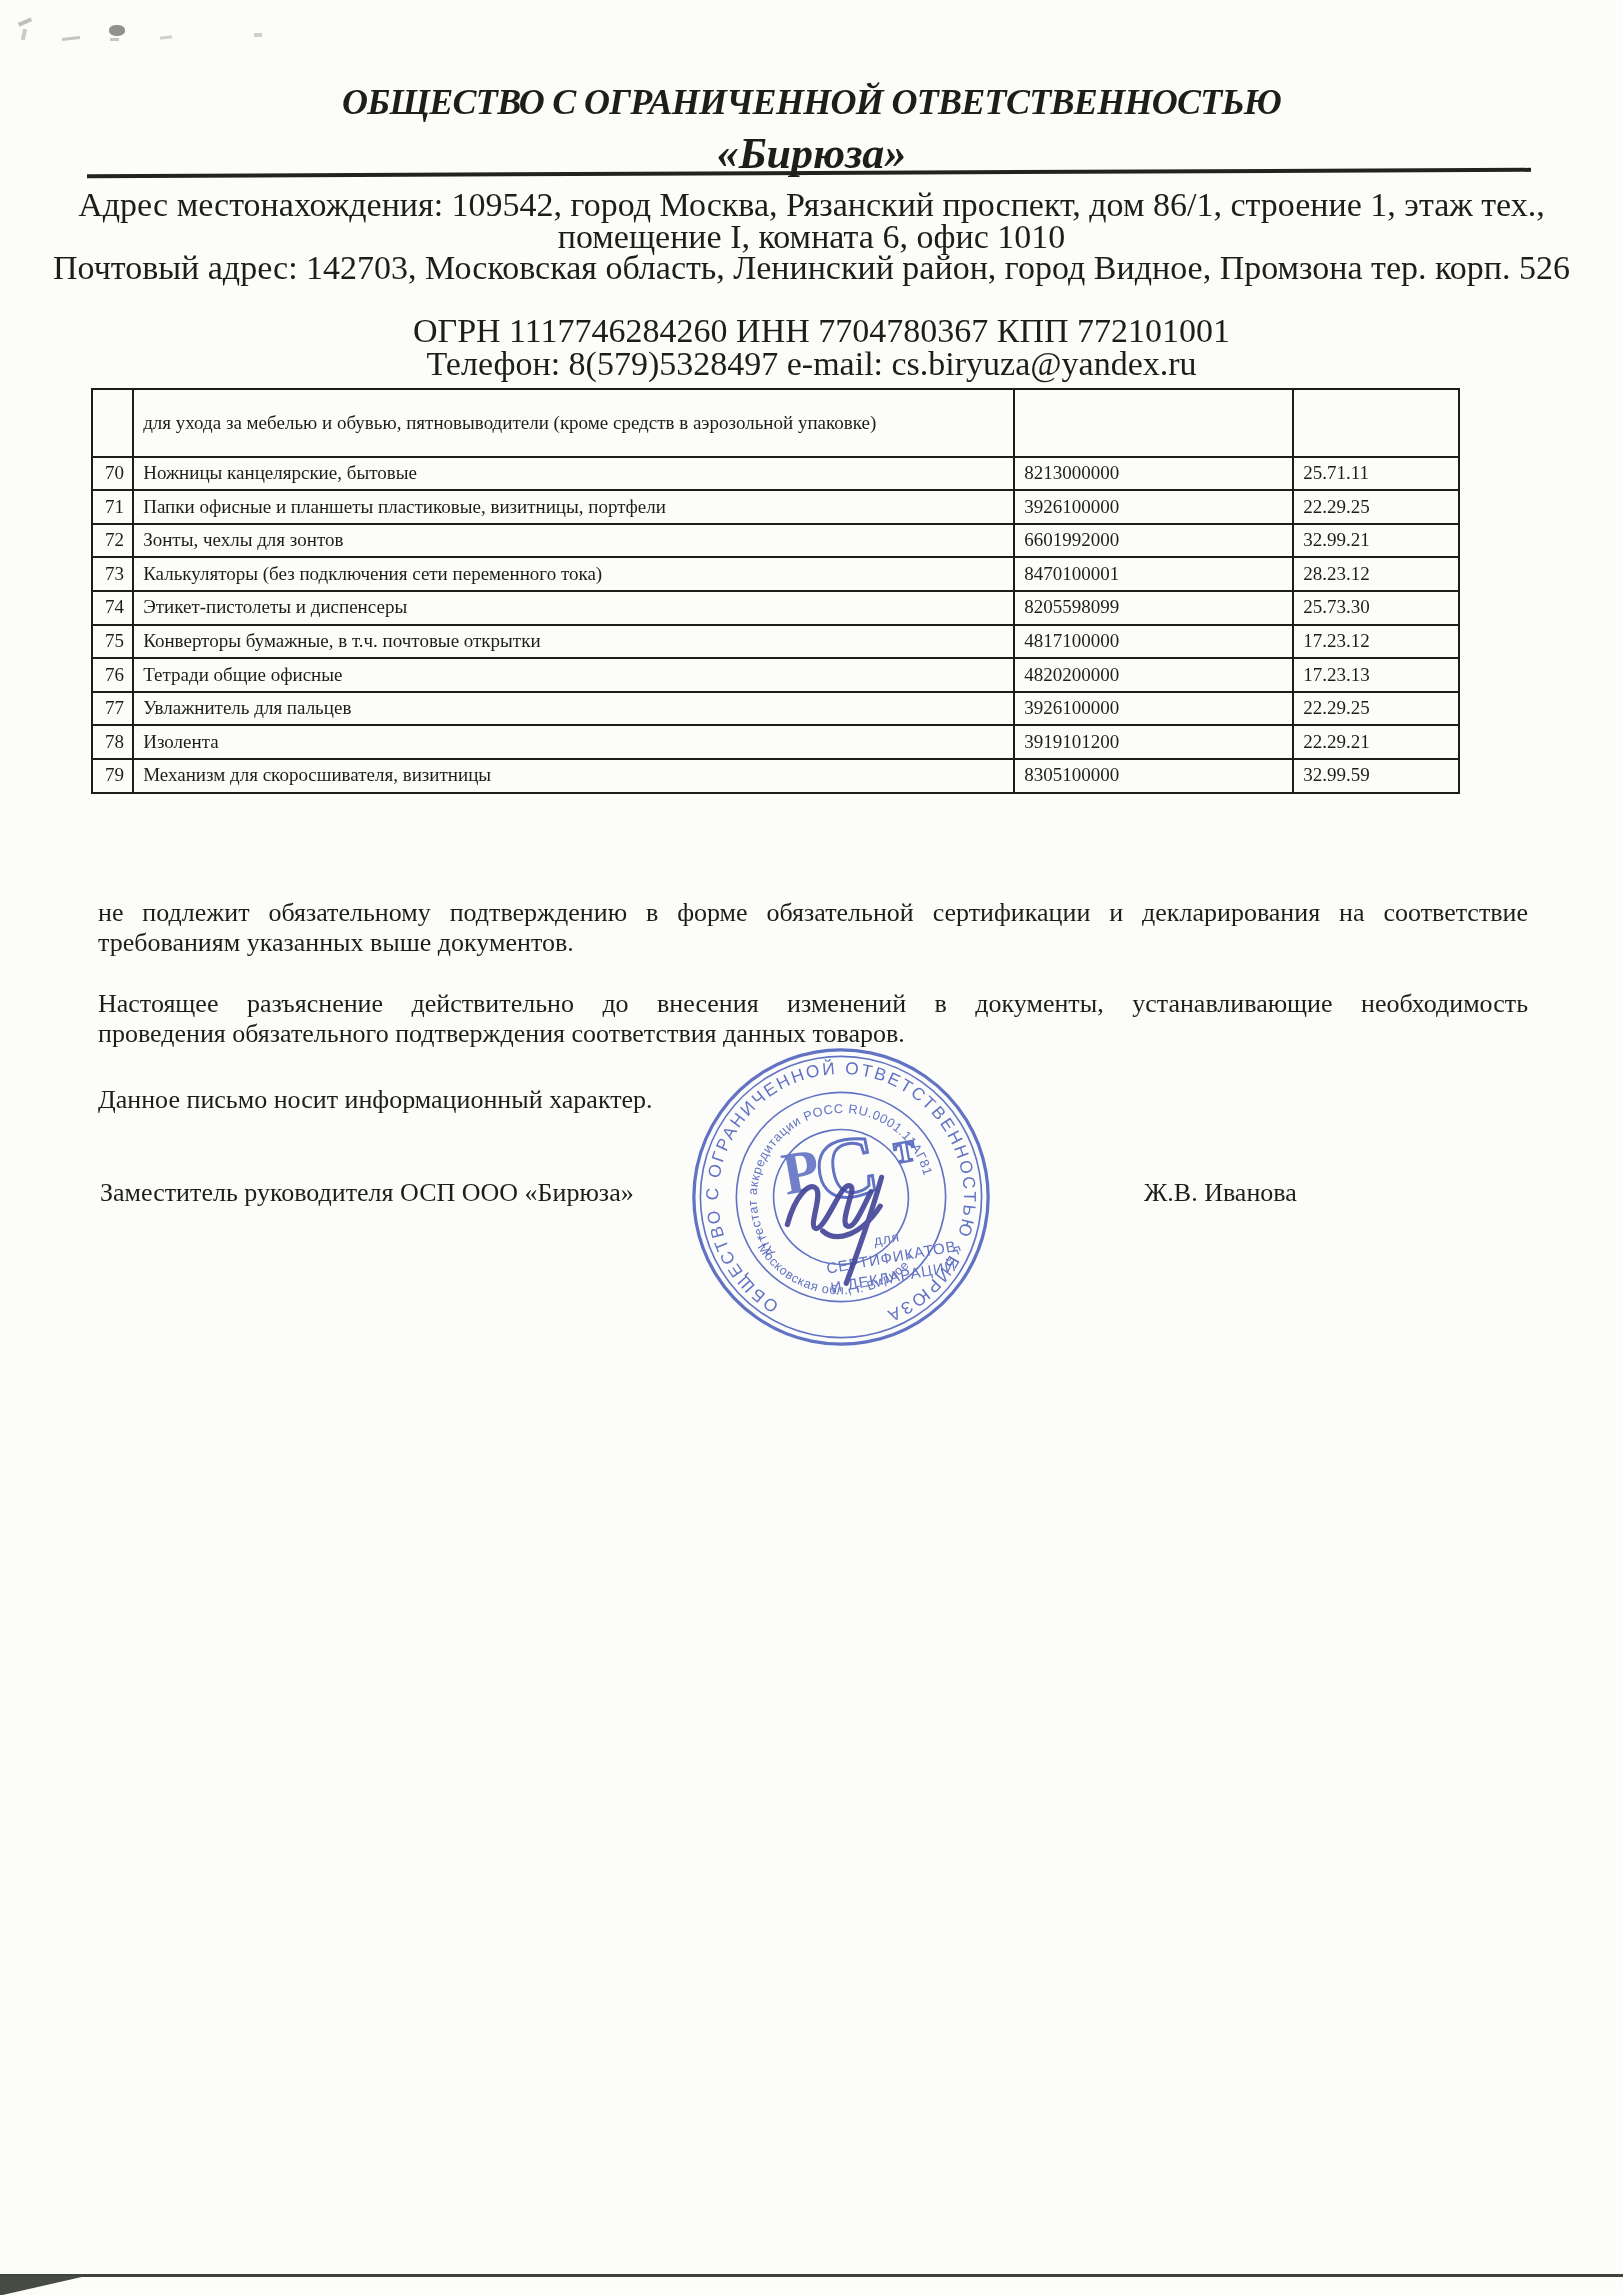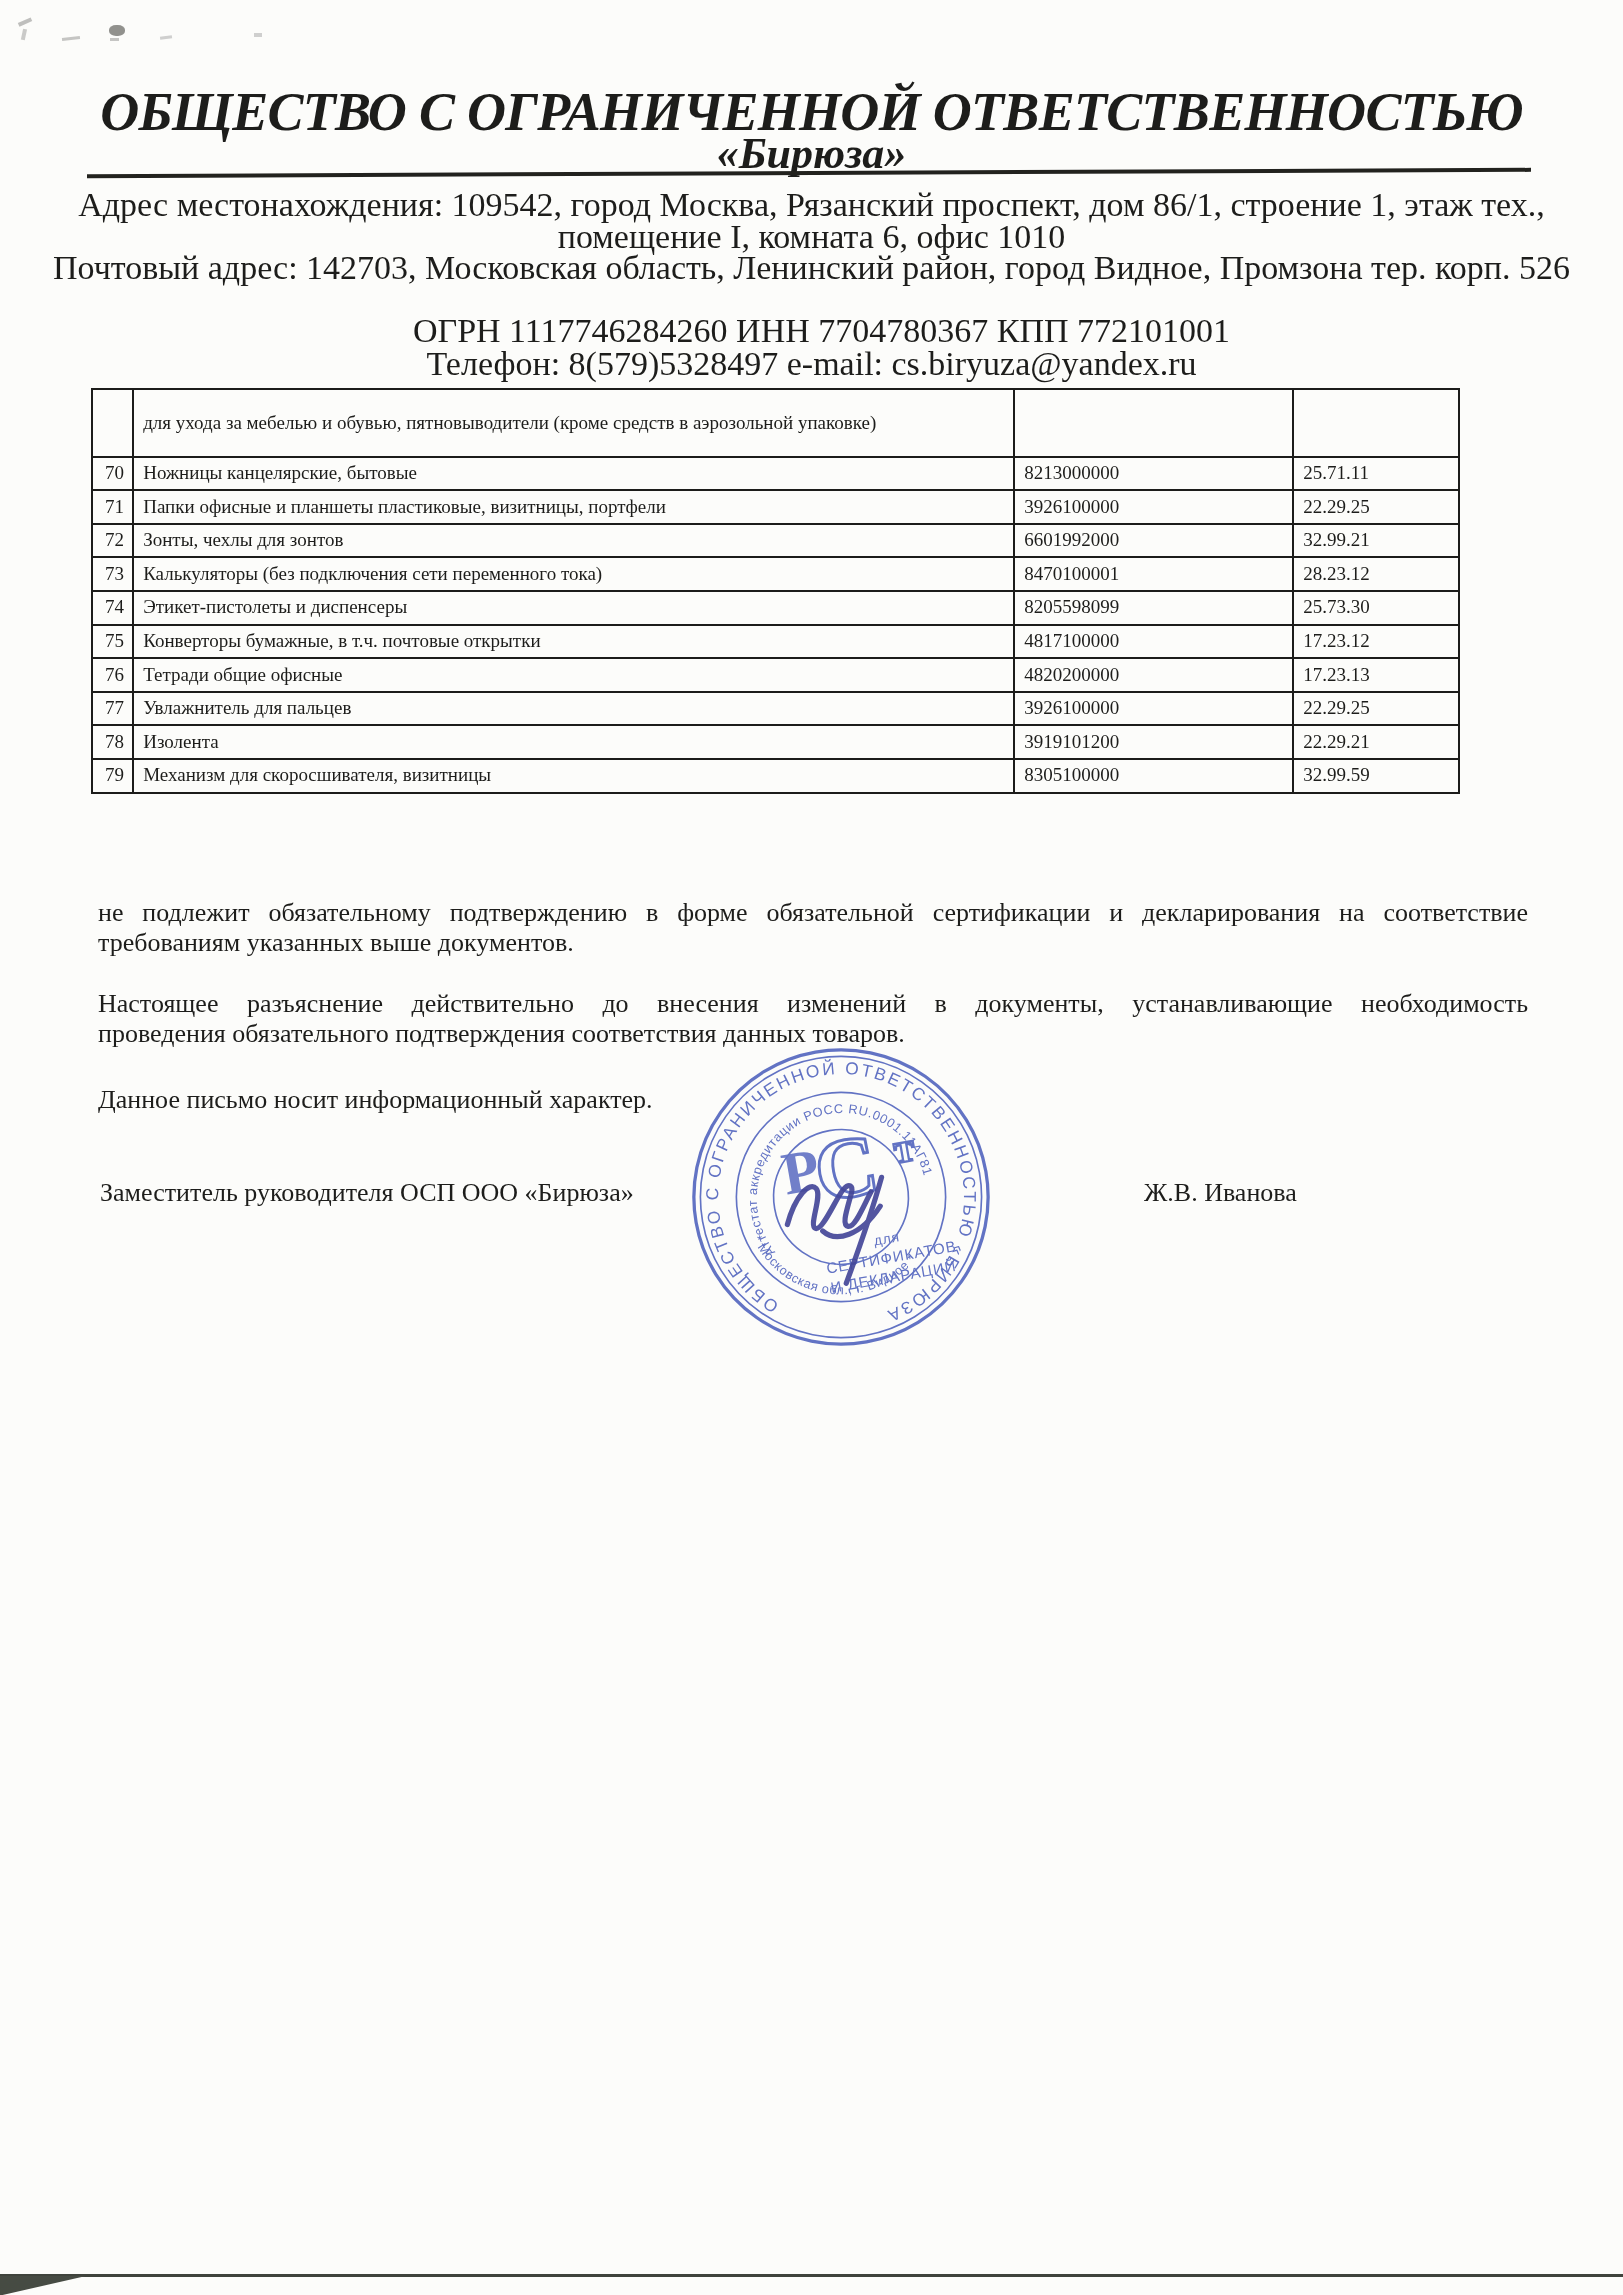--- a/index.html
+++ b/index.html
@@ -4,21 +4,21 @@
 <style>
   html,body{margin:0;padding:0;}
   body{
     width:1623px;height:2295px;position:relative;overflow:hidden;
     background:#fcfcfa;
     font-family:"Liberation Serif","DejaVu Serif",serif;
     color:#1d1d1b;
   }
   .abs{position:absolute;}
   .ctr{left:0;right:0;text-align:center;}
-  .title1{top:81px;font-size:54px;font-weight:bold;font-style:italic;letter-spacing:-0.7px;}
+  .title1{top:81px;font-size:36px;font-weight:bold;font-style:italic;letter-spacing:-0.7px;}
   .title2{top:128px;font-size:44px;font-weight:bold;font-style:italic;}
   .rule{top:171px;left:87px;width:1444px;height:3.9px;background:#22221e;transform:rotate(-0.25deg);}
   .bodyline{font-size:34px;}
   .addr1{top:186px;}
   .addr2{top:218px;}
   .addr3{top:249px;text-align:center;}
   .ogrn{top:312px;padding-left:20px;}
   .phone{top:345px;}
 
   table.items{

